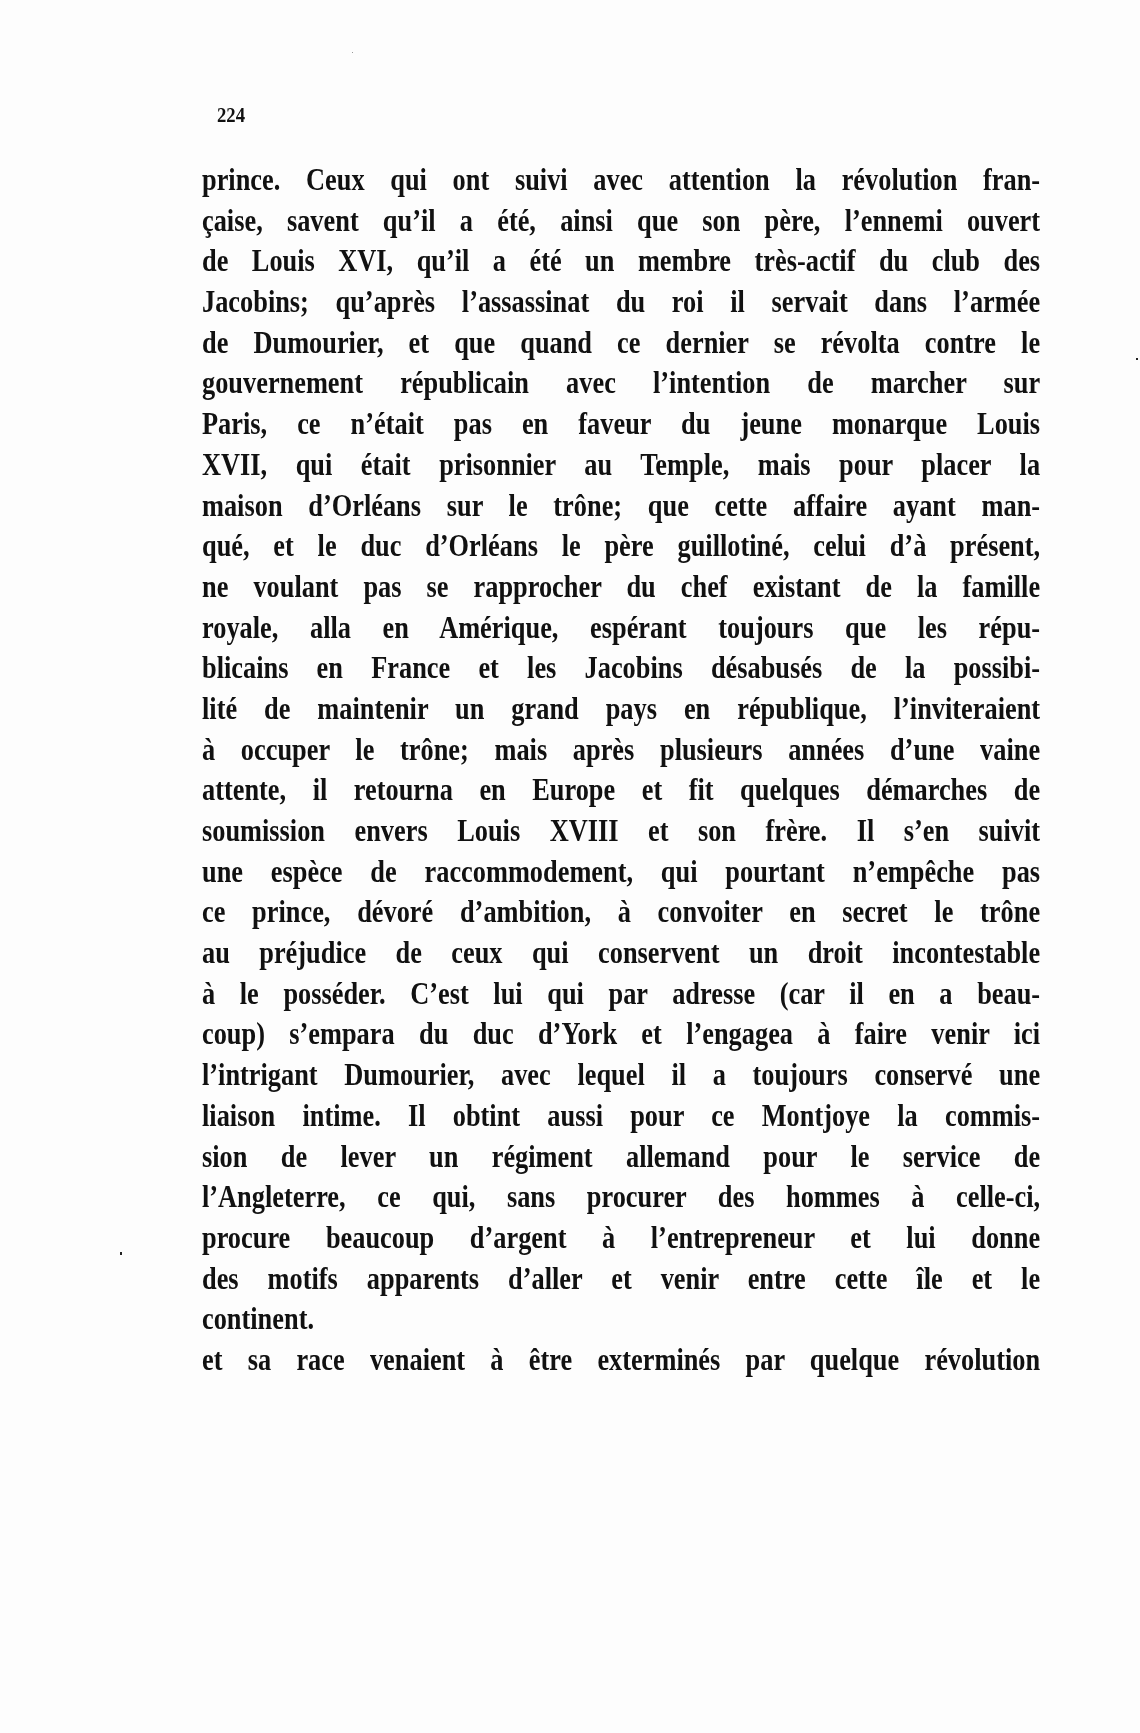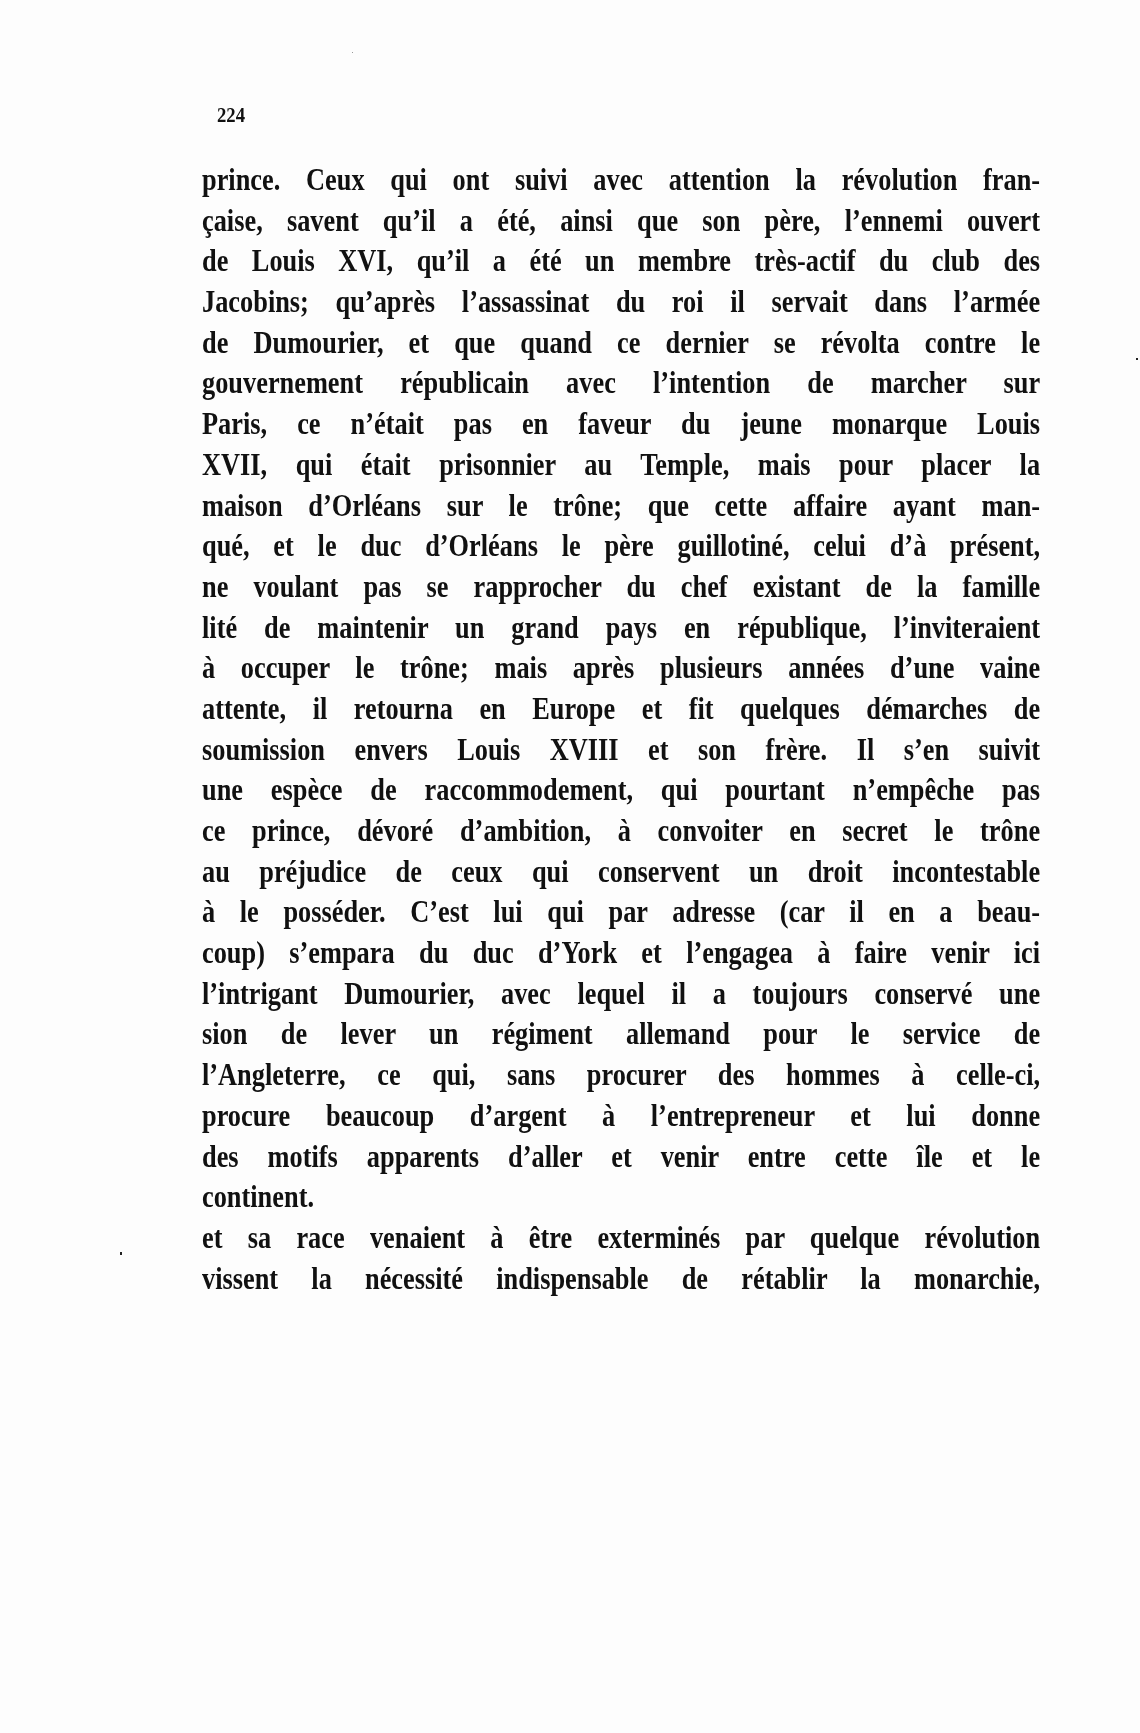--- a/index.html
+++ b/index.html
@@ -115,20 +115,26 @@
       <div class="line">
         <div class="line-inner" style="white-space: normal;">maison d’Orléans sur le trône; que cette affaire ayant man-</div>
       </div>
       <div class="line">
         <div class="line-inner" style="white-space: normal;">qué, et le duc d’Orléans le père guillotiné, celui d’à présent,</div>
       </div>
       <div class="line">
         <div class="line-inner" style="white-space: normal;">ne voulant pas se rapprocher du chef existant de la famille</div>
       </div>
       <div class="line">
+        <div class="line-inner" style="white-space: normal;">royale, alla en Amérique, espérant toujours que les répu-</div>
+      </div>
+      <div class="line">
+        <div class="line-inner" style="white-space: normal;">blicains en France et les Jacobins désabusés de la possibi-</div>
+      </div>
+      <div class="line">
         <div class="line-inner" style="white-space: normal;">lité de maintenir un grand pays en république, l’inviteraient</div>
       </div>
       <div class="line">
         <div class="line-inner" style="white-space: normal;">à occuper le trône; mais après plusieurs années d’une vaine</div>
       </div>
       <div class="line">
         <div class="line-inner" style="white-space: normal;">attente, il retourna en Europe et fit quelques démarches de</div>
       </div>
       <div class="line">
         <div class="line-inner" style="white-space: normal;">soumission envers Louis XVIII et son frère. Il s’en suivit</div>
@@ -145,39 +151,39 @@
       <div class="line">
         <div class="line-inner" style="white-space: normal;">à le posséder. C’est lui qui par adresse (car il en a beau-</div>
       </div>
       <div class="line">
         <div class="line-inner" style="white-space: normal;">coup) s’empara du duc d’York et l’engagea à faire venir ici</div>
       </div>
       <div class="line">
         <div class="line-inner" style="white-space: normal;">l’intrigant Dumourier, avec lequel il a toujours conservé une</div>
       </div>
       <div class="line">
+        <div class="line-inner" style="white-space: normal;">liaison intime. Il obtint aussi pour ce Montjoye la commis-</div>
+      </div>
+      <div class="line">
         <div class="line-inner" style="white-space: normal;">sion de lever un régiment allemand pour le service de</div>
       </div>
       <div class="line">
         <div class="line-inner" style="white-space: normal;">l’Angleterre, ce qui, sans procurer des hommes à celle-ci,</div>
       </div>
       <div class="line">
         <div class="line-inner" style="white-space: normal;">procure beaucoup d’argent à l’entrepreneur et lui donne</div>
       </div>
       <div class="line">
         <div class="line-inner" style="white-space: normal;">des motifs apparents d’aller et venir entre cette île et le</div>
       </div>
       <div class="line last">
         <div class="line-inner" style="white-space: normal;">continent.</div>
       </div>
       <div class="line">
         <div class="line-inner" style="white-space: normal;">et sa race venaient à être exterminés par quelque révolution</div>
       </div>
-      <div class="line">
-        <div class="line-inner" style="white-space: normal;">vissent la nécessité indispensable de rétablir la monarchie,</div>
-      </div>
     </div>
 
   <div class="speck" style="left:1100px;top:358px;width:2px;height:2px;"></div>
   <div class="speck" style="left:84px;top:1252px;width:2px;height:3px;"></div>
   <div class="speck" style="left:316px;top:52px;width:1px;height:1px;background:#999;"></div>
   <div class="scan-line"></div>
 </div>
 
 </body></html>

